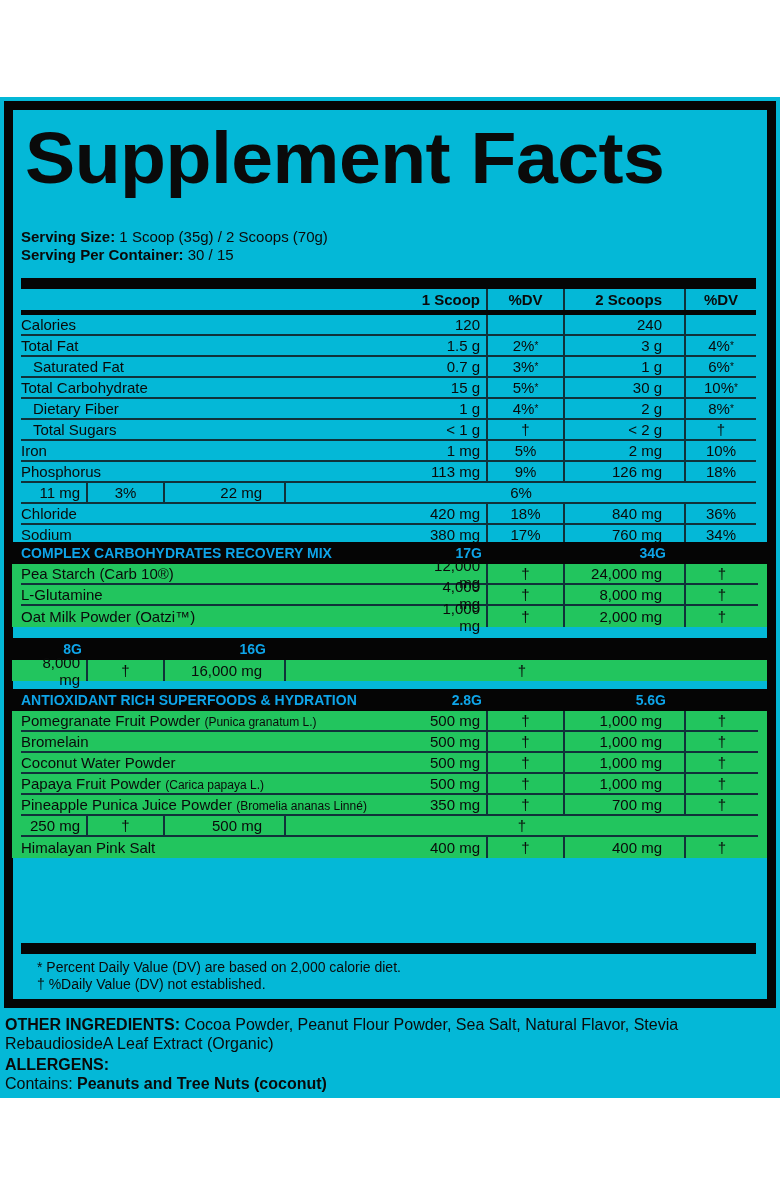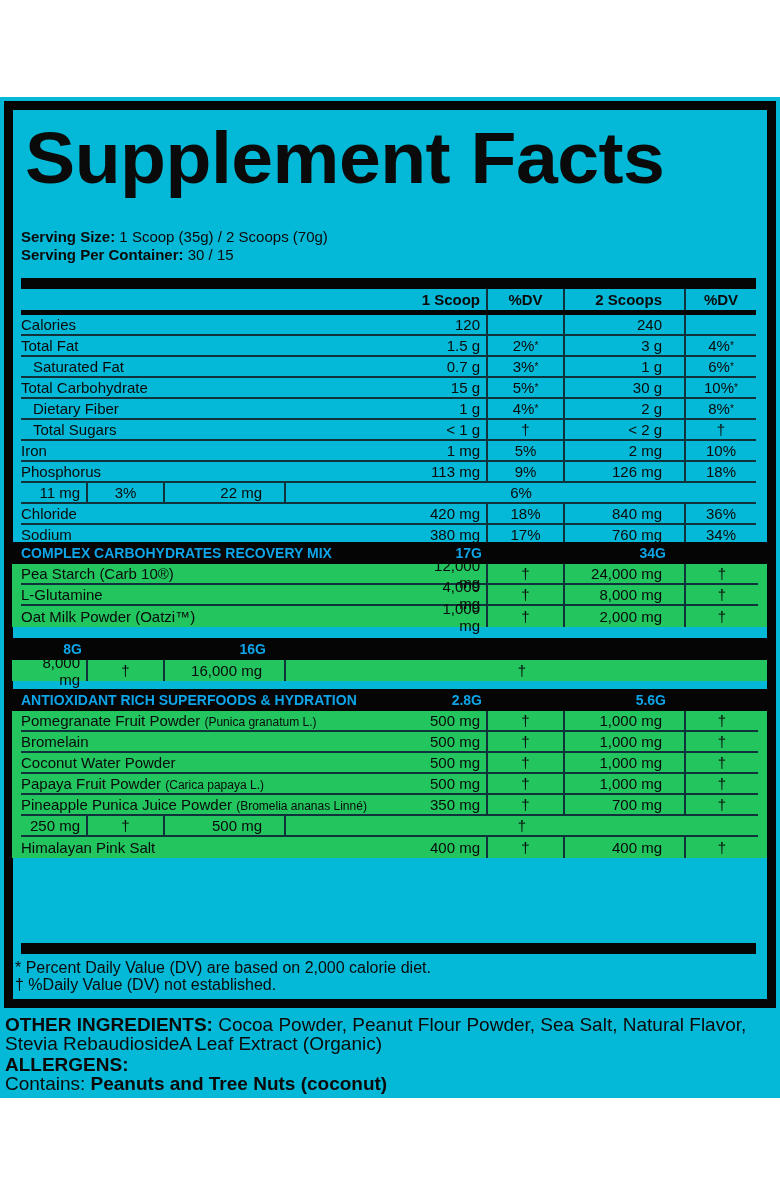--- a/index.html
+++ b/index.html
@@ -60,24 +60,24 @@
     margin-left: 8px; width: 755px; background: #22c55e; padding-left: 9px;
   }
   .sec-body .row { width: 737px; }
   .sec-body .row .c-d2 { }
   .latin { font-size: 12px; }
 
   .endbar {
     position: absolute; left: 8px; top: 833px; width: 735px; height: 11px; background: #050505;
   }
   .footnotes {
-    position: absolute; left: 2px; top: 849px; font-size: 16px; line-height: 17px;
+    position: absolute; left: 24px; top: 849px; font-size: 14px; line-height: 17px;
   }
   .other {
-    position: absolute; left: 5px; top: 918px; width: 770px; font-size: 19px; line-height: 19px;
+    position: absolute; left: 5px; top: 918px; width: 770px; font-size: 16px; line-height: 19px;
   }
   .other b { font-weight: 700; }
 </style>
 </head>
 <body>
 
 <div class="panel">
   <div class="box">
     <div class="title">Supplement Facts</div>
 

